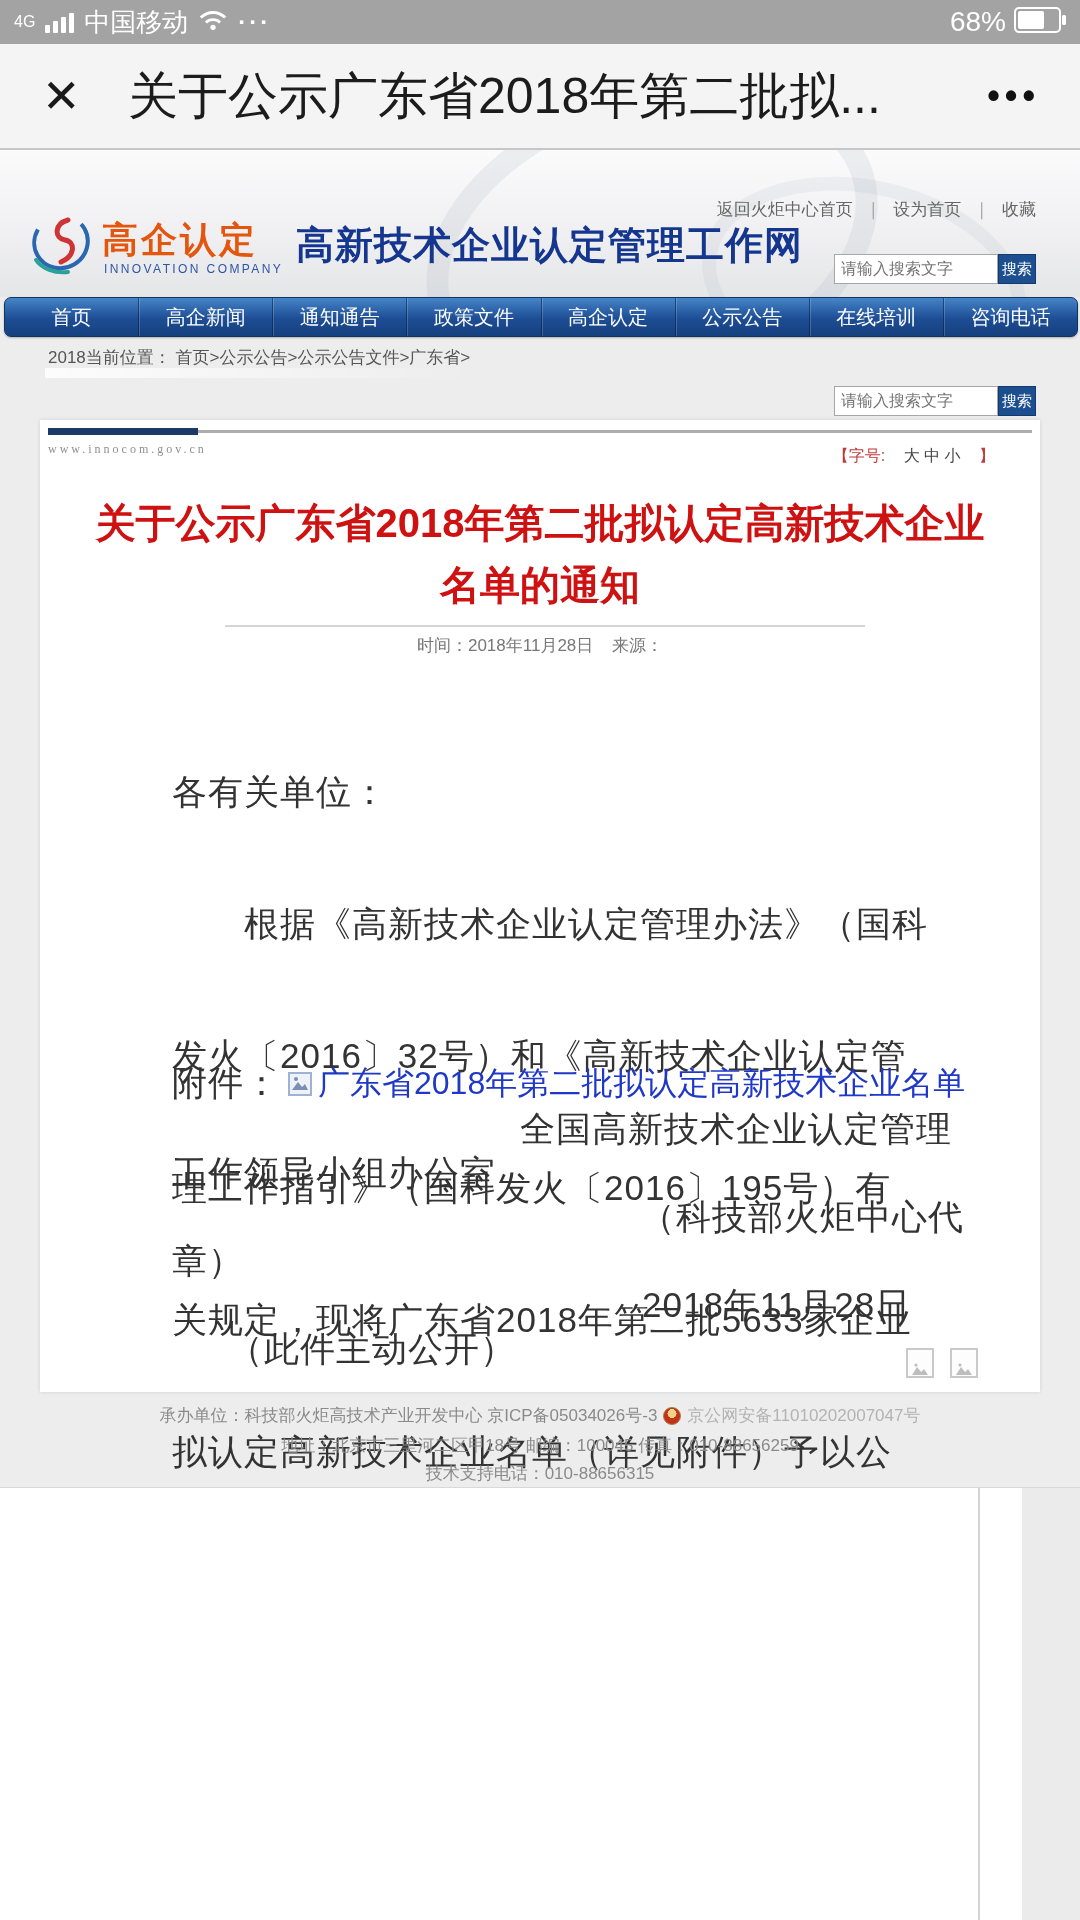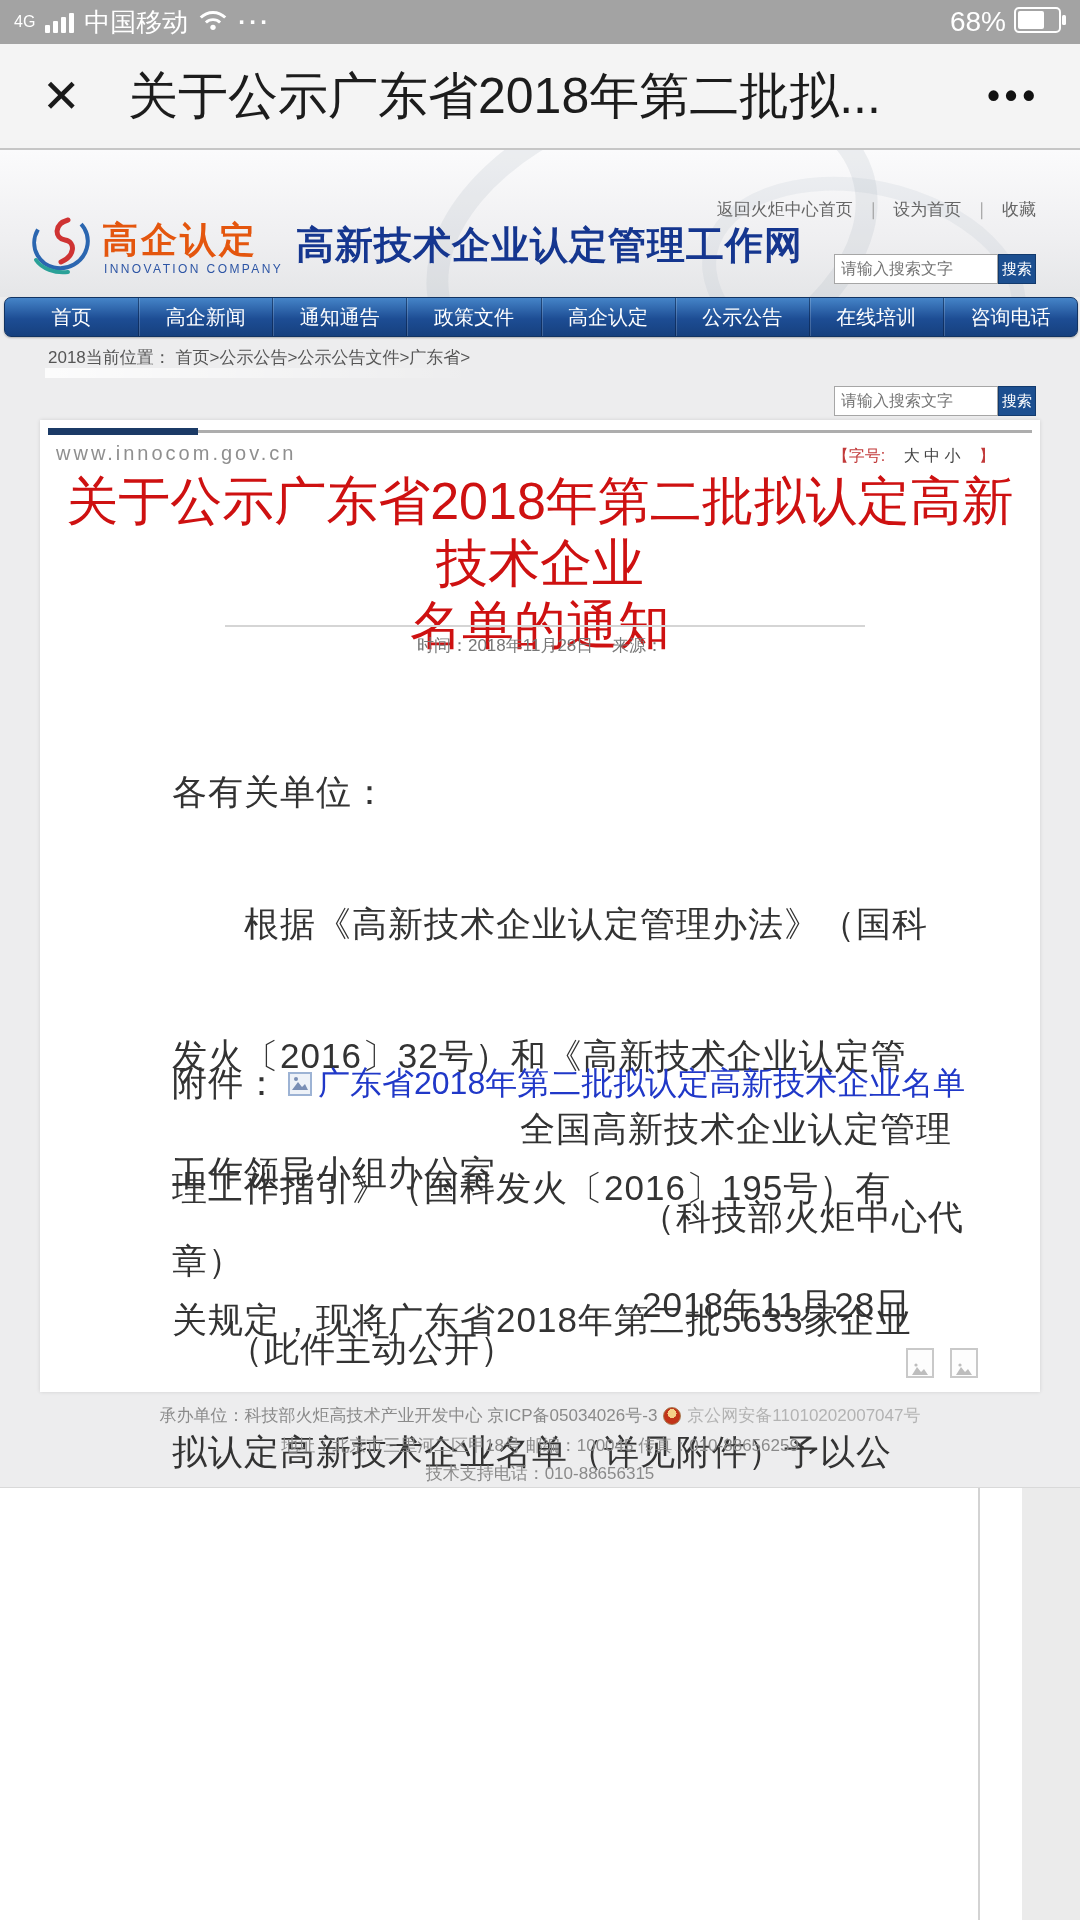--- a/index.html
+++ b/index.html
@@ -63,27 +63,27 @@
   
   .breadcrumb{position:absolute;left:48px;top:196px;font-size:17px;color:#555;}
   .bc-fade{position:absolute;left:45px;top:218px;width:430px;height:10px;
            background:linear-gradient(to right,rgba(255,255,255,.85),rgba(255,255,255,0));}
 
   
   .card{position:absolute;left:40px;top:270px;width:1000px;height:972px;background:#fff;
         box-shadow:0 0 4px rgba(0,0,0,.12);}
   .card-navy{position:absolute;left:8px;top:8px;width:150px;height:7px;background:#1b3a66;}
   .card-line{position:absolute;left:158px;top:10px;width:834px;height:3px;background:#adadad;}
-  .card-url{position:absolute;left:16px;top:22px;font-family:Liberation Sans, sans-serif;font-size:20px;
+  .card-url{position:absolute;left:8px;top:22px;font-family:Liberation Serif, serif;font-size:12px;
             color:#8f8f8f;letter-spacing:3px;}
   .card-fontsize{position:absolute;right:45px;top:26px;font-size:16px;white-space:nowrap;}
   .fs-red{color:#c23a3a;}
   .fs-opts{color:#444;margin:0 14px;}
-  .article-title{position:absolute;left:25px;top:50px;width:950px;text-align:center;font-size:52px;
-                 font-weight:normal;color:#ce1111;line-height:62px;}
+  .article-title{position:absolute;left:25px;top:72px;width:950px;text-align:center;font-size:40px;
+                 font-weight:bold;color:#ce1111;line-height:62px;}
   .title-divider{position:absolute;left:185px;top:205px;width:640px;height:2px;background:#d5d5d5;}
   .article-meta{position:absolute;left:0;top:214px;width:1000px;text-align:center;font-size:17px;color:#777;}
   .article-meta .src{margin-left:14px;}
   .article-body{position:absolute;left:132px;top:262px;font-size:35px;line-height:44px;color:#333;
                 white-space:pre;letter-spacing:1px;}
   .attachment{position:absolute;left:132px;top:640px;display:flex;align-items:center;white-space:nowrap;}
   .att-label{font-size:35px;color:#333;letter-spacing:1px;}
   .att-icon{margin:4px 6px 0 8px;}
   .att-link{font-size:32px;color:#2038c8;}
   .sig{position:absolute;font-size:35px;color:#333;letter-spacing:1px;white-space:pre;}

